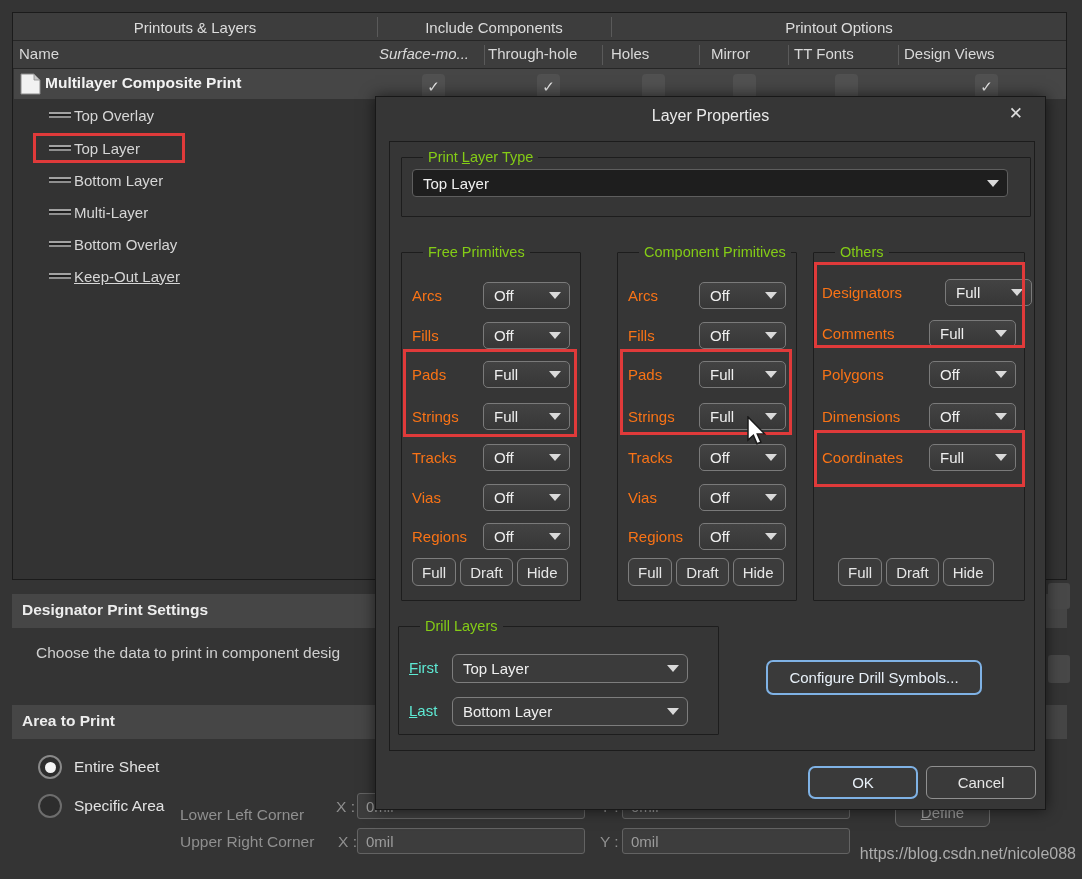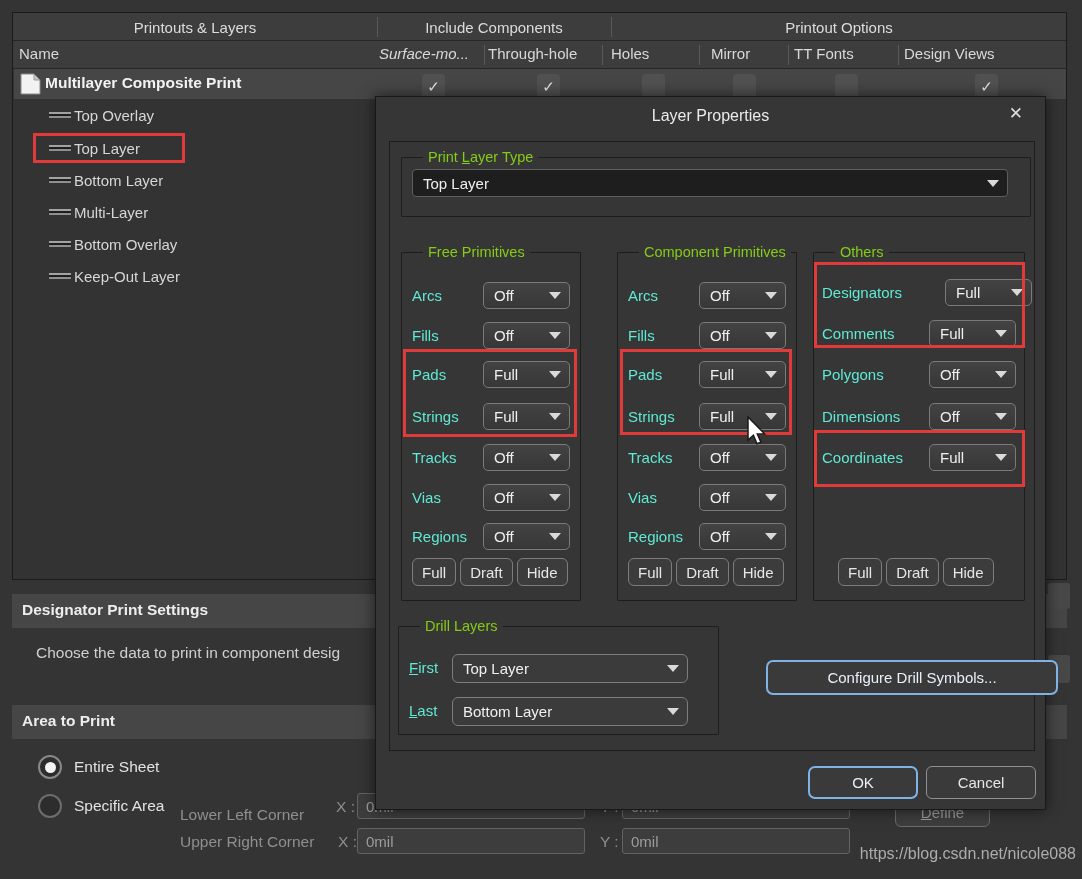--- a/index.html
+++ b/index.html
@@ -56,21 +56,21 @@
 
   .dd { position:absolute; height:27px; border-radius:5px; background:linear-gradient(180deg,#434343,#373737);
     border:1px solid #7a7a7a; display:flex; align-items:center; }
   .dd .val { margin-left:10px; font-size:15px; color:#efefef; white-space:nowrap; }
   .dd .arrow { position:absolute; right:8px; width:0; height:0;
     border-left:6px solid transparent; border-right:6px solid transparent; border-top:7px solid #d9d9d9; }
   .dd.dark { background:#1e1e1e; border:1px solid #5e5e5e; border-radius:4px; }
   .dd.mid { background:#3b3b3b; border:1px solid #7d7d7d; border-radius:6px; }
 
   .rowline { position:absolute; display:flex; align-items:center; justify-content:space-between; height:27px; }
-  .rowline .lbl { font-size:15px; color:#5eead4; white-space:nowrap; }
+  .rowline .lbl { font-size:15px; color:#f97316; white-space:nowrap; }
   .rowline .dd { position:relative; width:87px; flex:none; }
 
   .btnrow { position:absolute; display:flex; gap:4px; }
   .btn { height:28px; padding:0 9px; border:1px solid #7d7d7d; border-radius:6px; background:#3c3c3c;
     color:#e6e6e6; font-size:15px; display:flex; align-items:center; justify-content:center; }
   .btn-blue { position:absolute; background:#3a3a3a; border:2px solid #7fb2e5; border-radius:7px;
     color:#e8f0f8; font-size:15px; display:flex; align-items:center; justify-content:center; }
   .btn-gray { position:absolute; background:#3a3a3a; border:1px solid #909090; border-radius:6px;
     color:#e6e6e6; font-size:15px; display:flex; align-items:center; justify-content:center; }
   .drill-lbl { position:absolute; font-size:15px; color:#5eead4; }
@@ -141,21 +141,21 @@
         <span>Bottom Layer</span>
       </div>
     <div class="tree-item" style="top:186px;">
         <span class="dash"></span>
         <span>Multi-Layer</span>
       </div>
     <div class="tree-item" style="top:218px;">
         <span class="dash"></span>
         <span>Bottom Overlay</span>
       </div>
-    <div class="tree-item" style="top:250px;">
+    <div class="tree-item" style="top:250px;text-decoration:underline;">
         <span class="dash"></span>
         <span>Keep-Out Layer</span>
       </div>
   </div>
 
   <div class="strip" style="top:594px;">
     <span>Designator Print Settings</span>
   </div>
   <div class="desc">Choose the data to print in component desig</div>
   <div class="strip" style="top:705px;">
@@ -373,21 +373,21 @@
         <span class="val">Top Layer</span>
           <span class="arrow"></span>
       </div>
       <div class="drill-lbl" style="left:10px;top:68px;"><span class="u">L</span><span>ast</span></div>
       <div class="dd mid" style="left:53px;top:63px;width:236px;height:29px;">
         <span class="val">Bottom Layer</span>
           <span class="arrow"></span>
       </div>
     </fieldset>
 
-    <div class="btn-blue" style="left:390px;top:563px;width:292px;height:35px;">Configure Drill Symbols...</div>
+    <div class="btn-blue" style="left:390px;top:563px;width:216px;height:35px;">Configure Drill Symbols...</div>
     <div class="btn-blue" style="left:432px;top:669px;width:110px;height:33px;">OK</div>
     <div class="btn-gray" style="left:550px;top:669px;width:110px;height:33px;">Cancel</div>
   </div>
 
   <div class="redbox" style="left:33px;top:133px;width:152px;height:30px;"></div>
   <div class="redbox" style="left:403px;top:349px;width:174px;height:88px;"></div>
   <div class="redbox" style="left:620px;top:349px;width:172px;height:86px;"></div>
   <div class="redbox" style="left:814px;top:262px;width:211px;height:86px;"></div>
   <div class="redbox" style="left:814px;top:430px;width:211px;height:57px;"></div>
 

